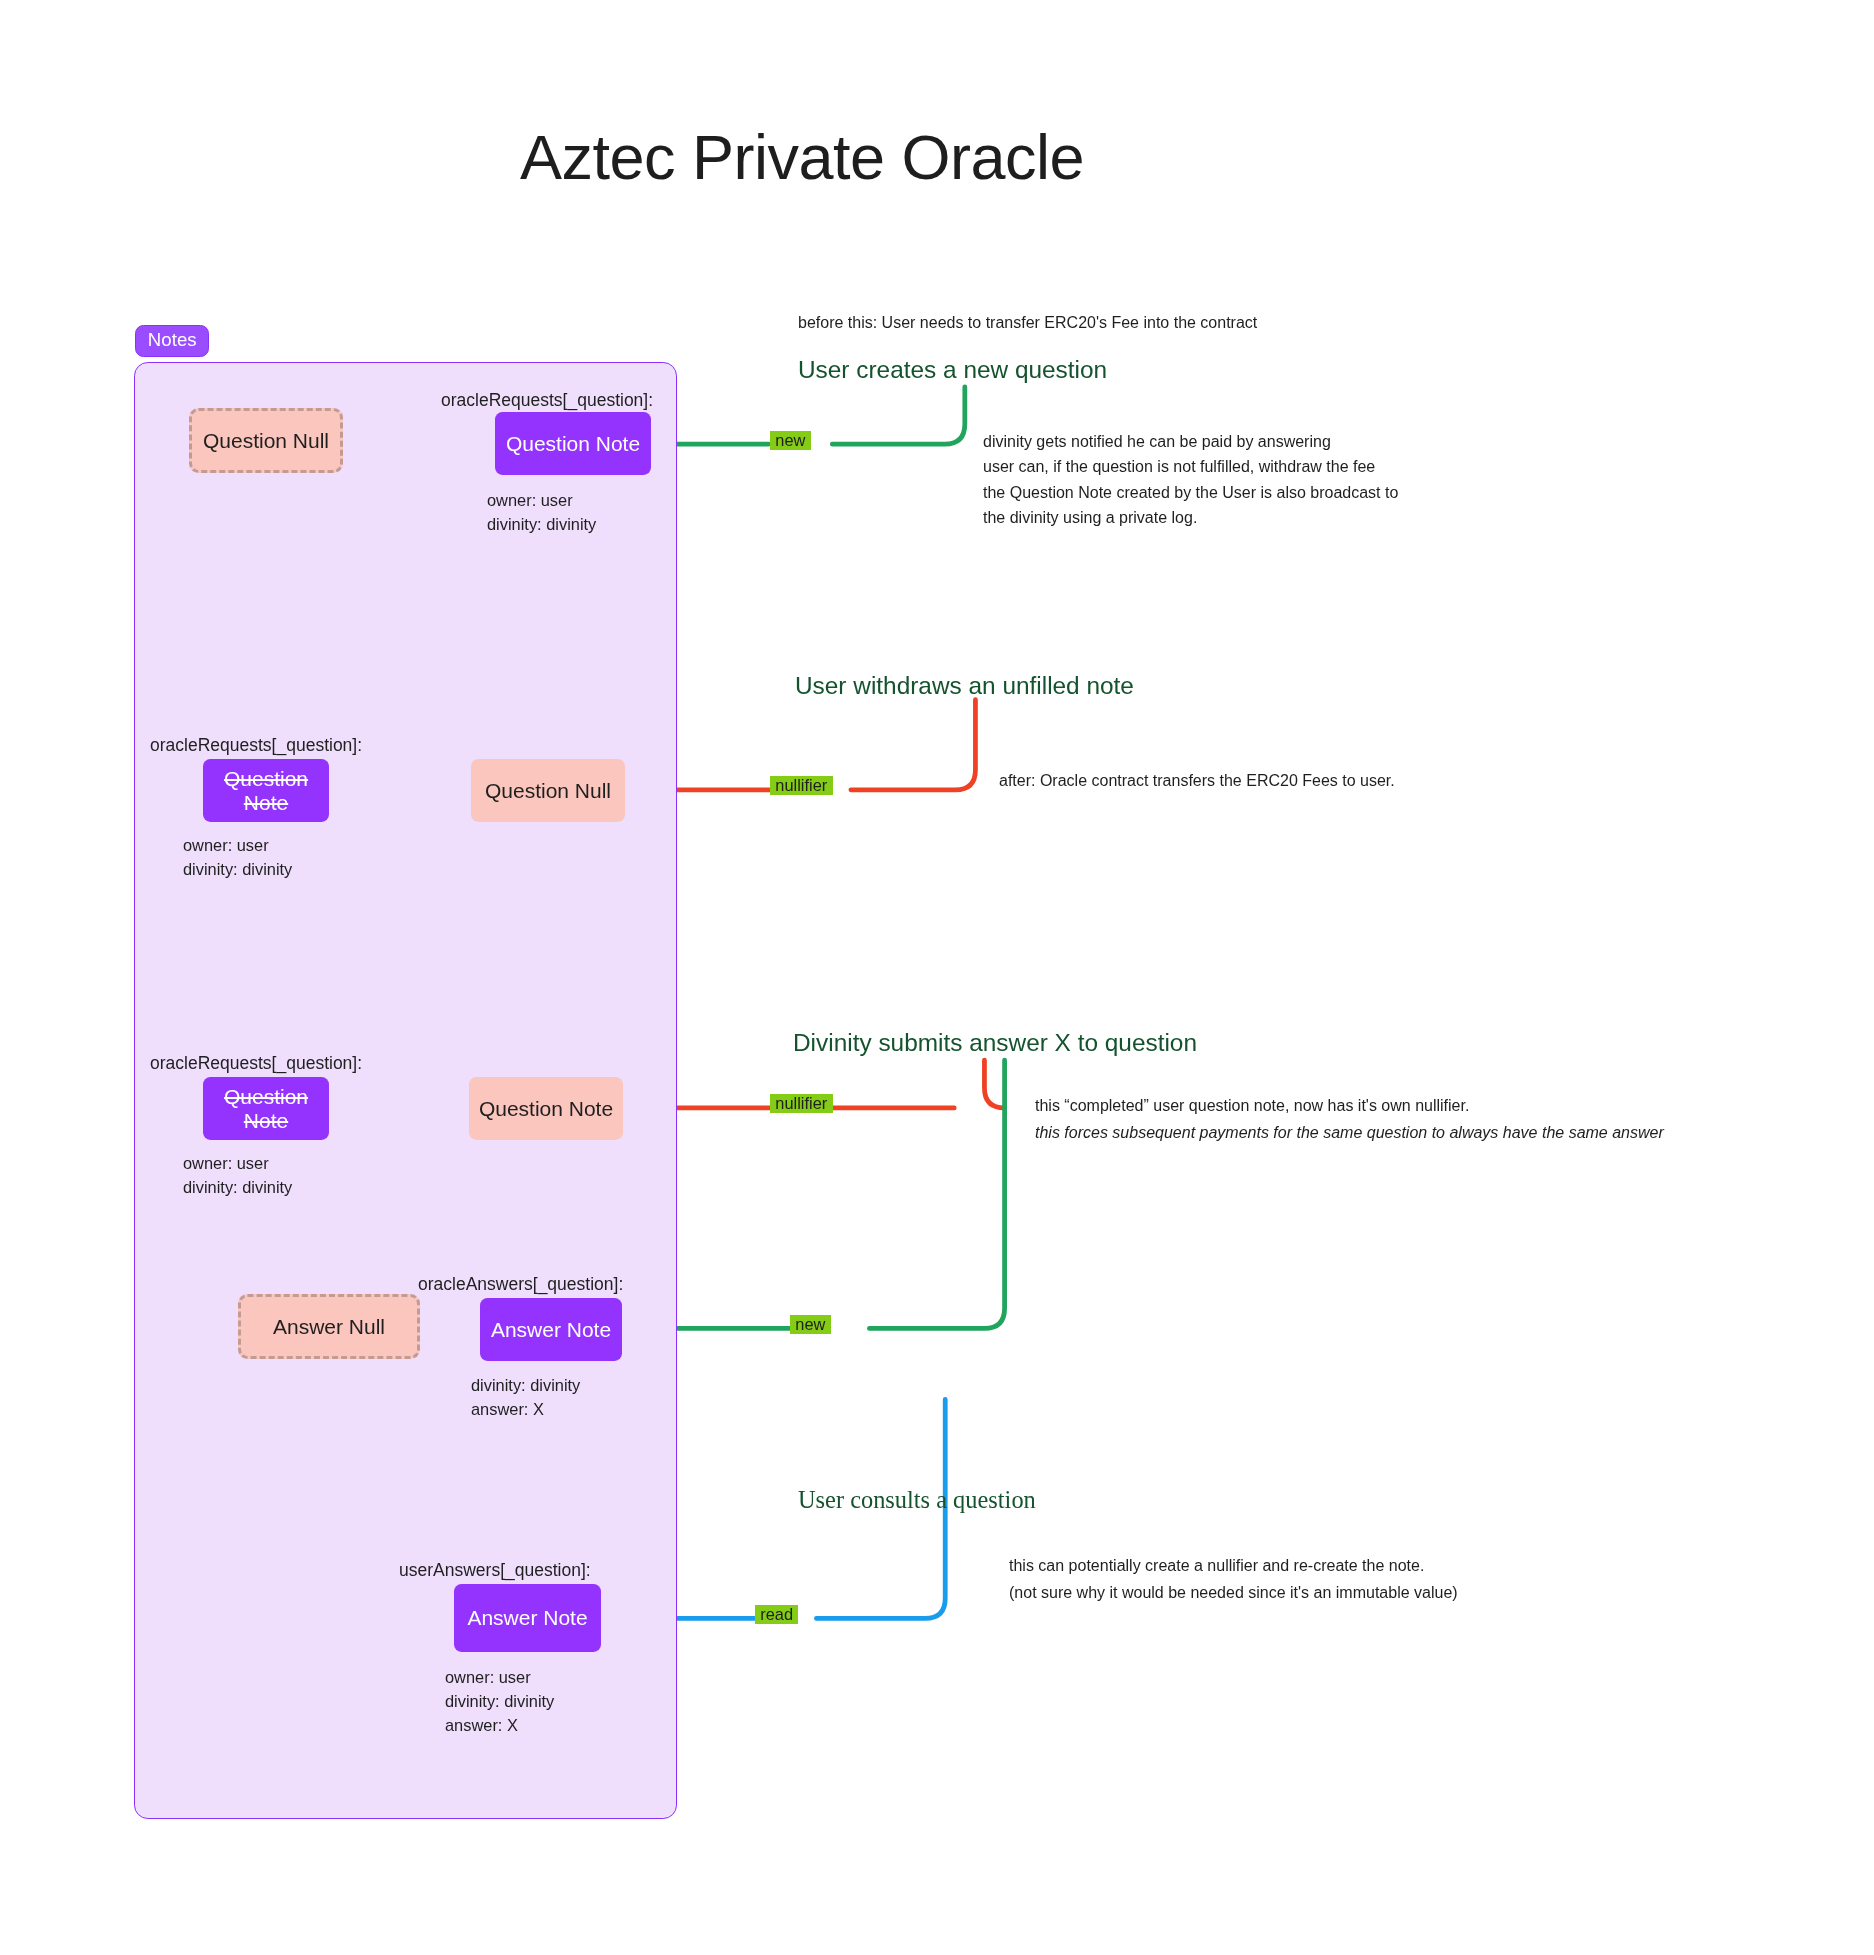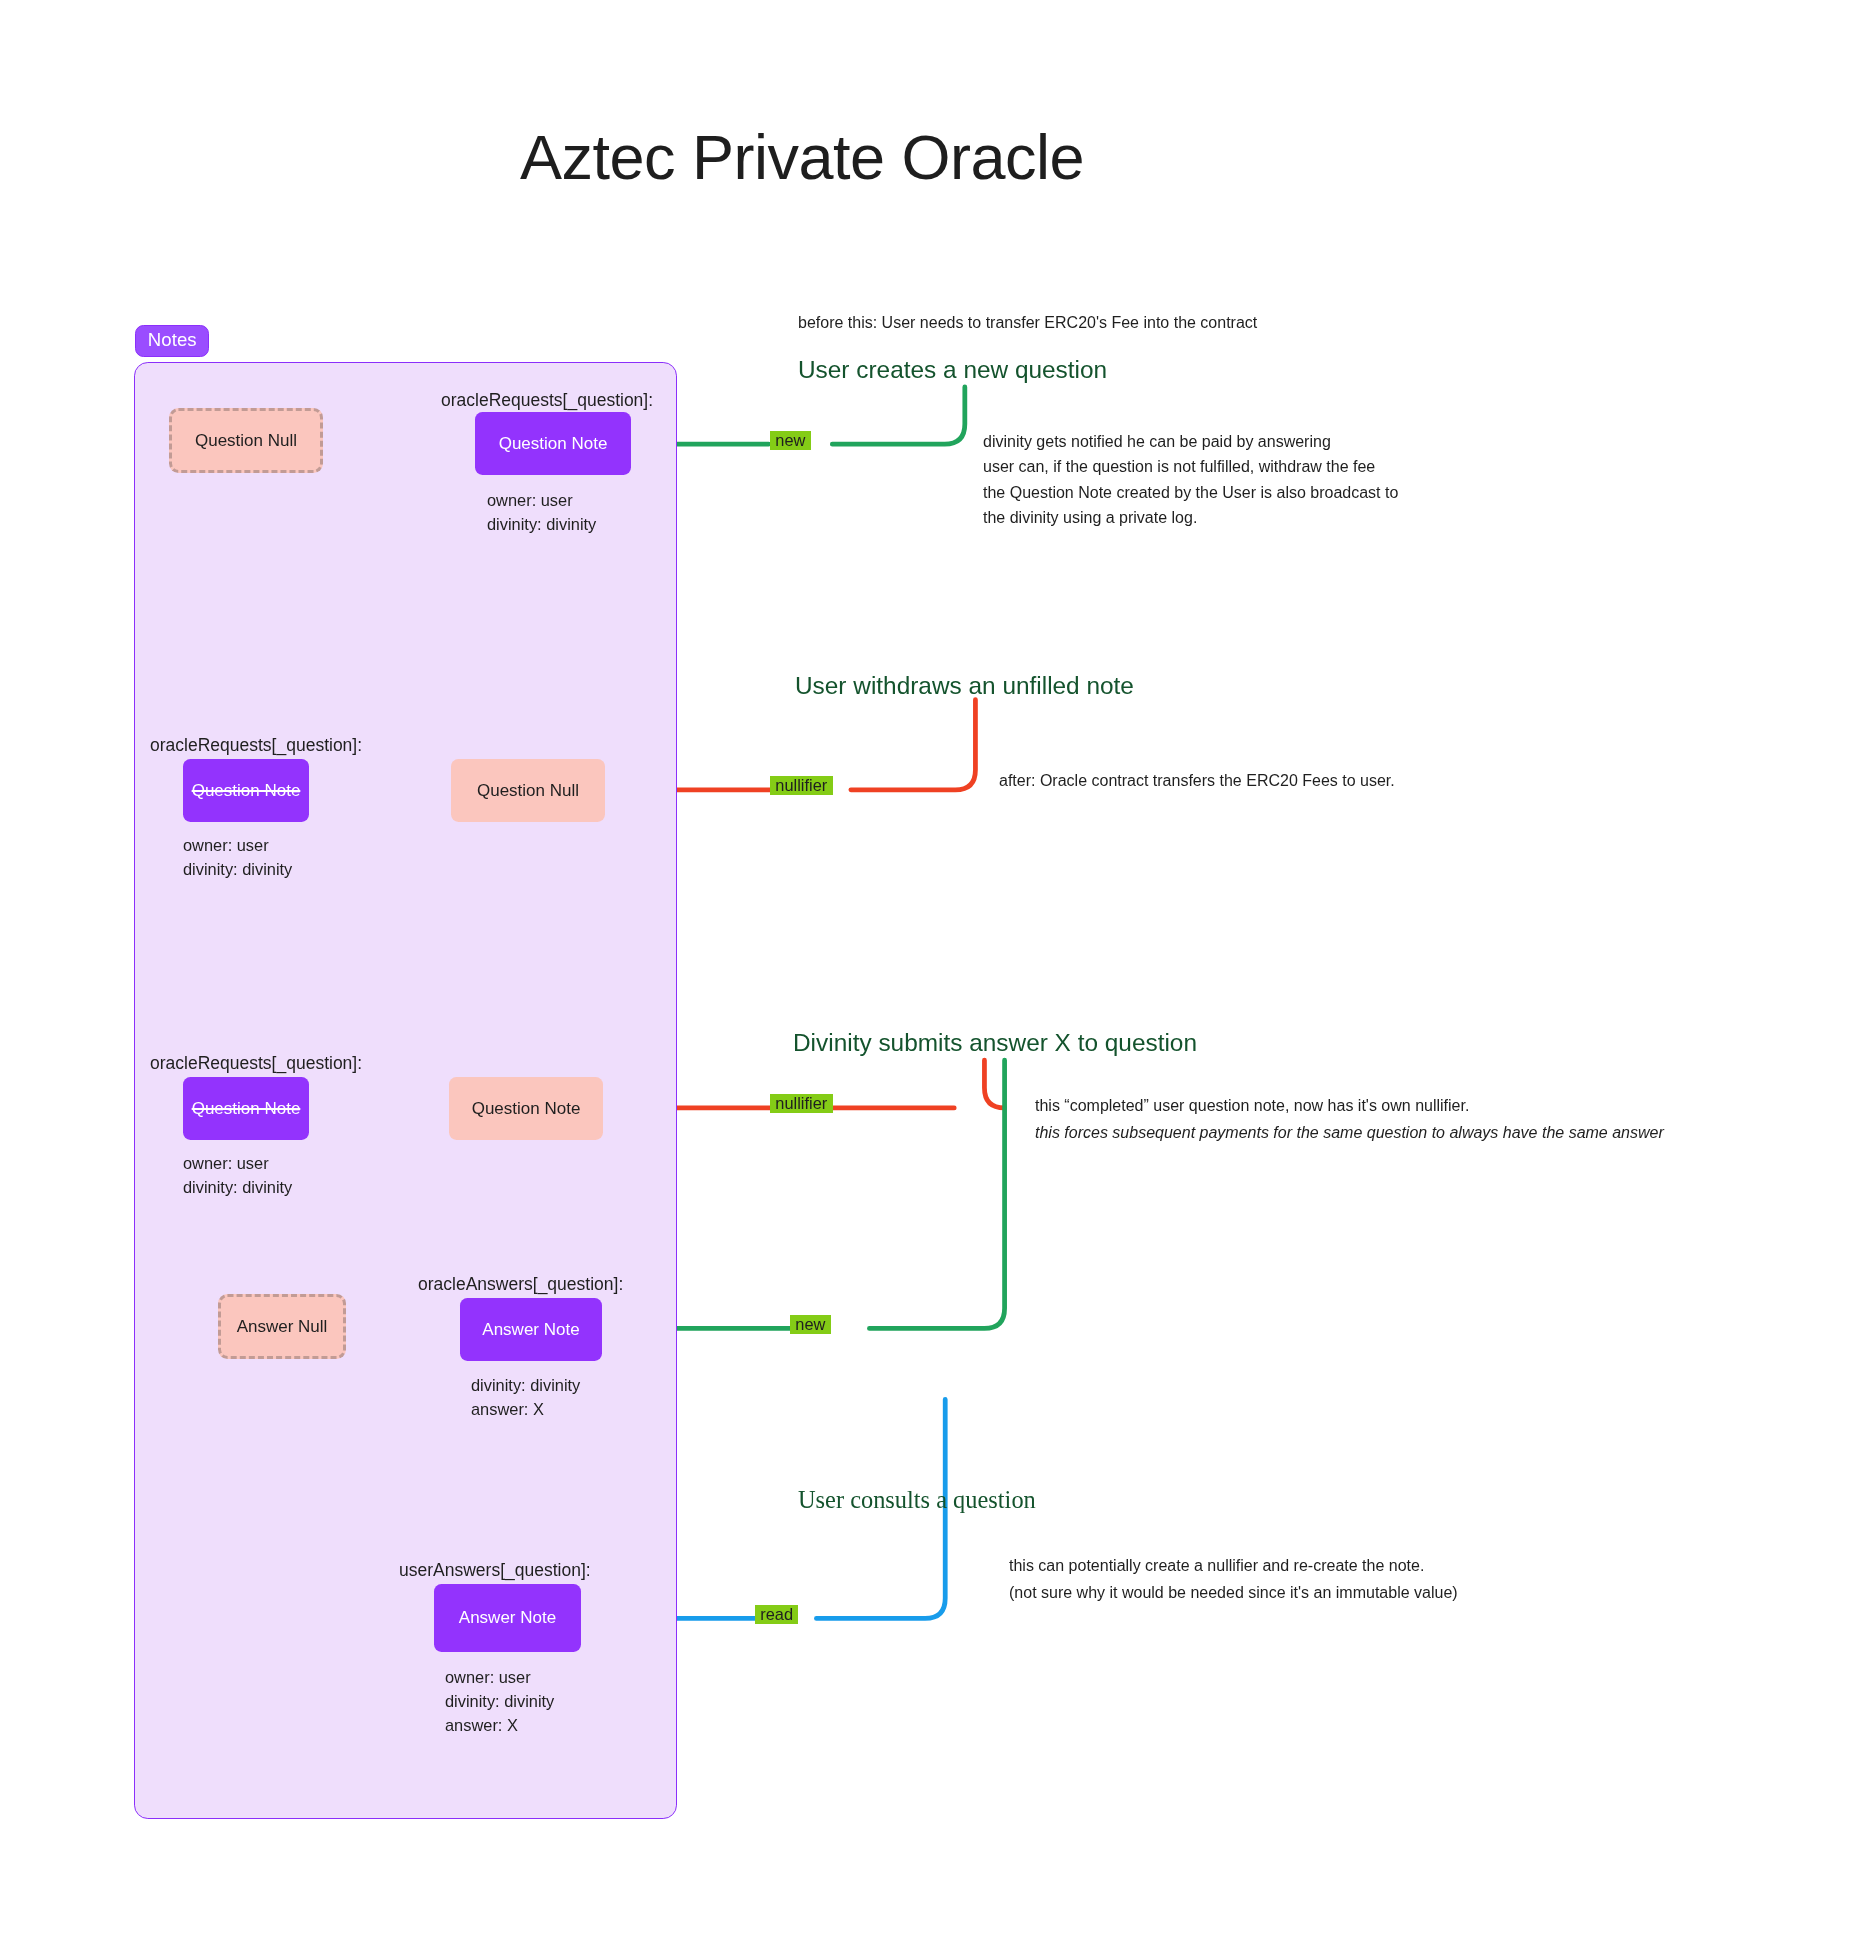--- a/index.html
+++ b/index.html
@@ -61,23 +61,24 @@
     box-sizing: border-box;
   }
 
   
   .box {
     position: absolute;
     box-sizing: border-box;
     display: flex;
     align-items: center;
     justify-content: center;
-    font-size: 17px;
+    font-size: 21px;
     border-radius: 7.4px;
     text-align: center;
+    margin-left: 20px;
   }
   .box.purple {
     background: #9333fd;
     color: #ffffff;
   }
   .box.salmon {
     background: #fbc6be;
     color: #1f1f1f;
   }
   .box.salmon-dashed {
@@ -249,21 +250,21 @@
   </div>
 
   <div class="edge-label" style="left:770px; top:1094px;">nullifier</div>
 
   <div class="map-label" style="left:418px; top:1274px;">oracleAnswers[_question]:</div>
 
   <div class="box purple" style="left:460px; top:1298px; width:142px; height:63px;">
     <span>Answer Note</span>
   </div>
 
-  <div class="box salmon-dashed" style="left:218px; top:1294px; width:128px; height:65px;">
+  <div class="box salmon-dashed" style="left:218px; top:1294px; width:182px; height:65px;">
     <span>Answer Null</span>
   </div>
 
   <div class="attrs" style="left:471px; top:1374px;">
     <div>divinity: divinity</div>
     <div>answer: X</div>
   </div>
 
   <div class="edge-label" style="left:790px; top:1315px;">new</div>
 

